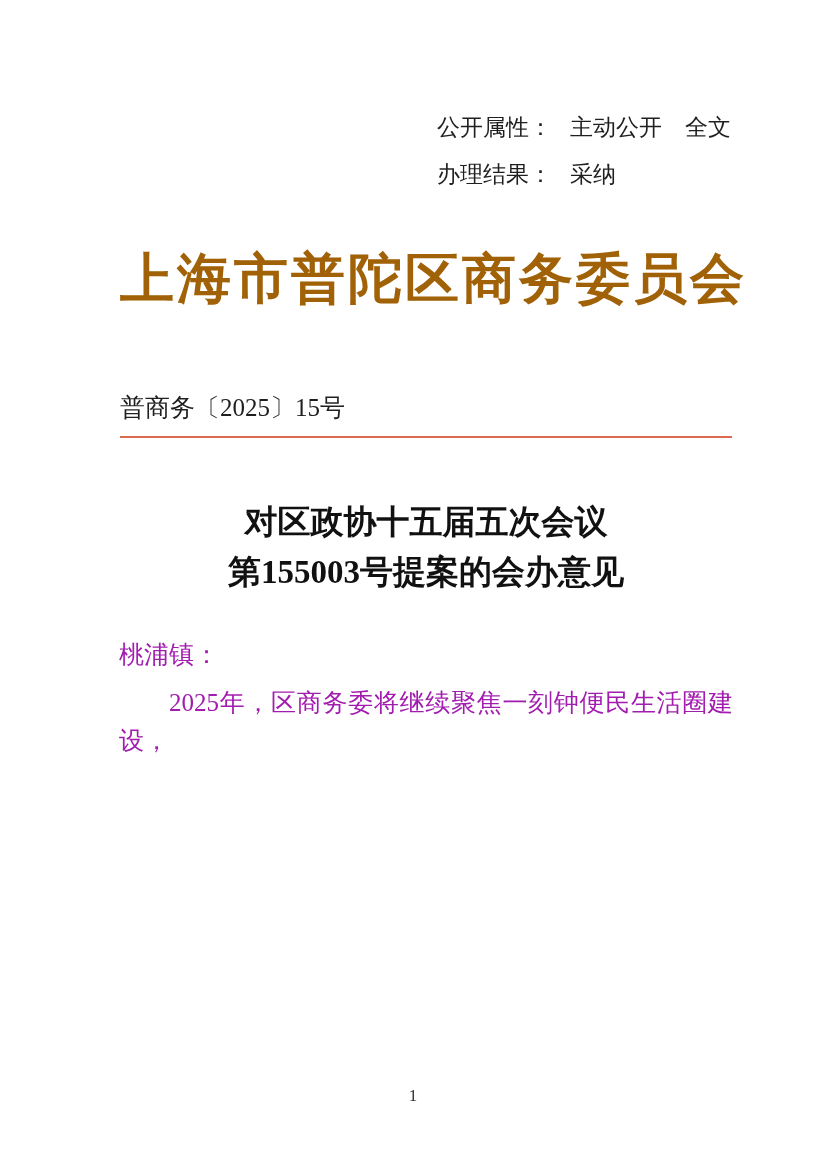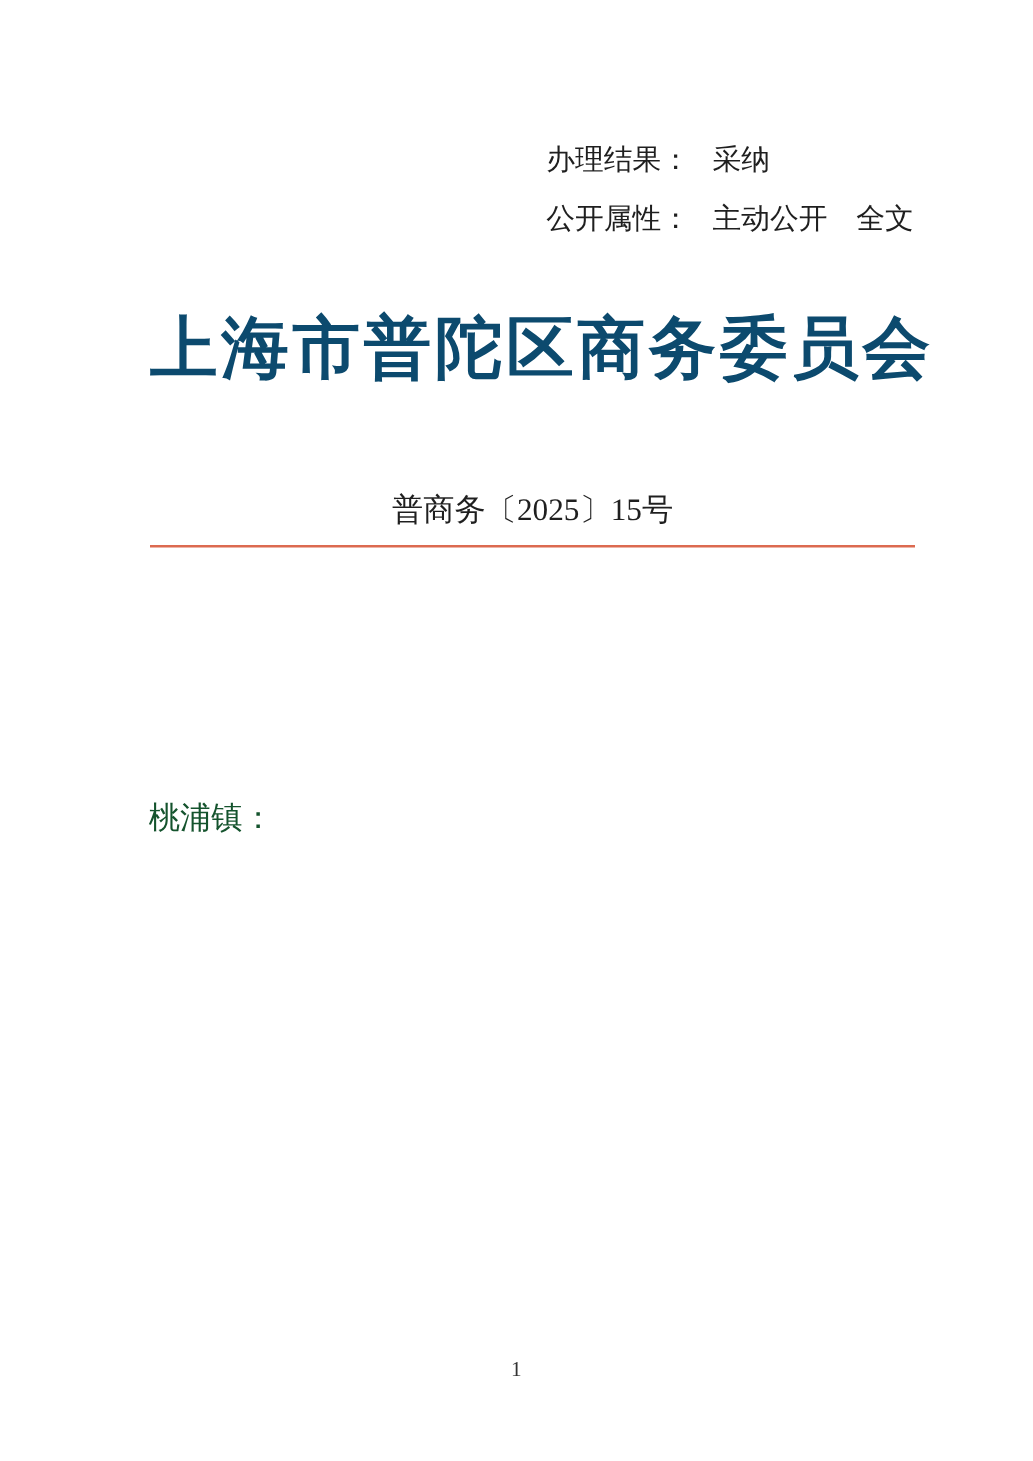--- a/index.html
+++ b/index.html
@@ -42,21 +42,21 @@
     font-weight: 700;
     letter-spacing: 3px;
     white-space: nowrap;
   }
 
   .doc-number {
     position: absolute;
     left: 120px;
     width: 612px;
     top: 391px;
-    text-align: center;
+    text-align: left;
     font-size: 25px;
     color: #1f1f1f;
   }
 
   .red-rule {
     position: absolute;
     left: 120px;
     top: 436px;
     width: 612px;
     height: 2px;
@@ -78,21 +78,21 @@
   }
 
   .body-block {
     position: absolute;
     left: 119px;
     top: 636px;
     width: 614px;
     font-size: 25px;
     line-height: 38px;
     text-align: justify;
-    color: #14532d;
+    color: #a21caf;
   }
   .body-block p { margin: 0; }
   .para { text-indent: 2em; }
   .para-gap { margin-top: 10px !important; }
 
   .page-number {
     position: absolute;
     left: 0;
     top: 1086px;
     width: 826px;
@@ -101,35 +101,40 @@
     color: #333333;
   }
 </style>
 </head>
 <body>
 
 <div class="page">
 
   <div class="meta-block">
     <div class="meta-row">
+      <span class="meta-label">公开属性：</span>
+      <span class="meta-value">主动公开　全文</span>
+    </div>
+    <div class="meta-row">
       <span class="meta-label">办理结果：</span>
       <span class="meta-value">采纳</span>
     </div>
-    <div class="meta-row">
-      <span class="meta-label">公开属性：</span>
-      <span class="meta-value">主动公开　全文</span>
-    </div>
   </div>
 
-  <h1 class="agency-title" style="color: #0c4a6e;">上海市普陀区商务委员会</h1>
+  <h1 class="agency-title" style="color: #a16207;">上海市普陀区商务委员会</h1>
 
   <div class="doc-number">普商务〔2025〕15号</div>
 
   <hr class="red-rule" style="background: rgb(220, 106, 80);">
 
+  <h2 class="doc-title">
+    <span>对区政协十五届五次会议</span><br>
+    <span>第155003号提案的会办意见</span>
+  </h2>
 
   <div class="body-block">
     <p class="salutation">桃浦镇：</p>
+    <p class="para para-gap">2025年，区商务委将继续聚焦一刻钟便民生活圈建设，</p>
   </div>
 
   <div class="page-number">1</div>
 
 </div>
 
 </body></html>

